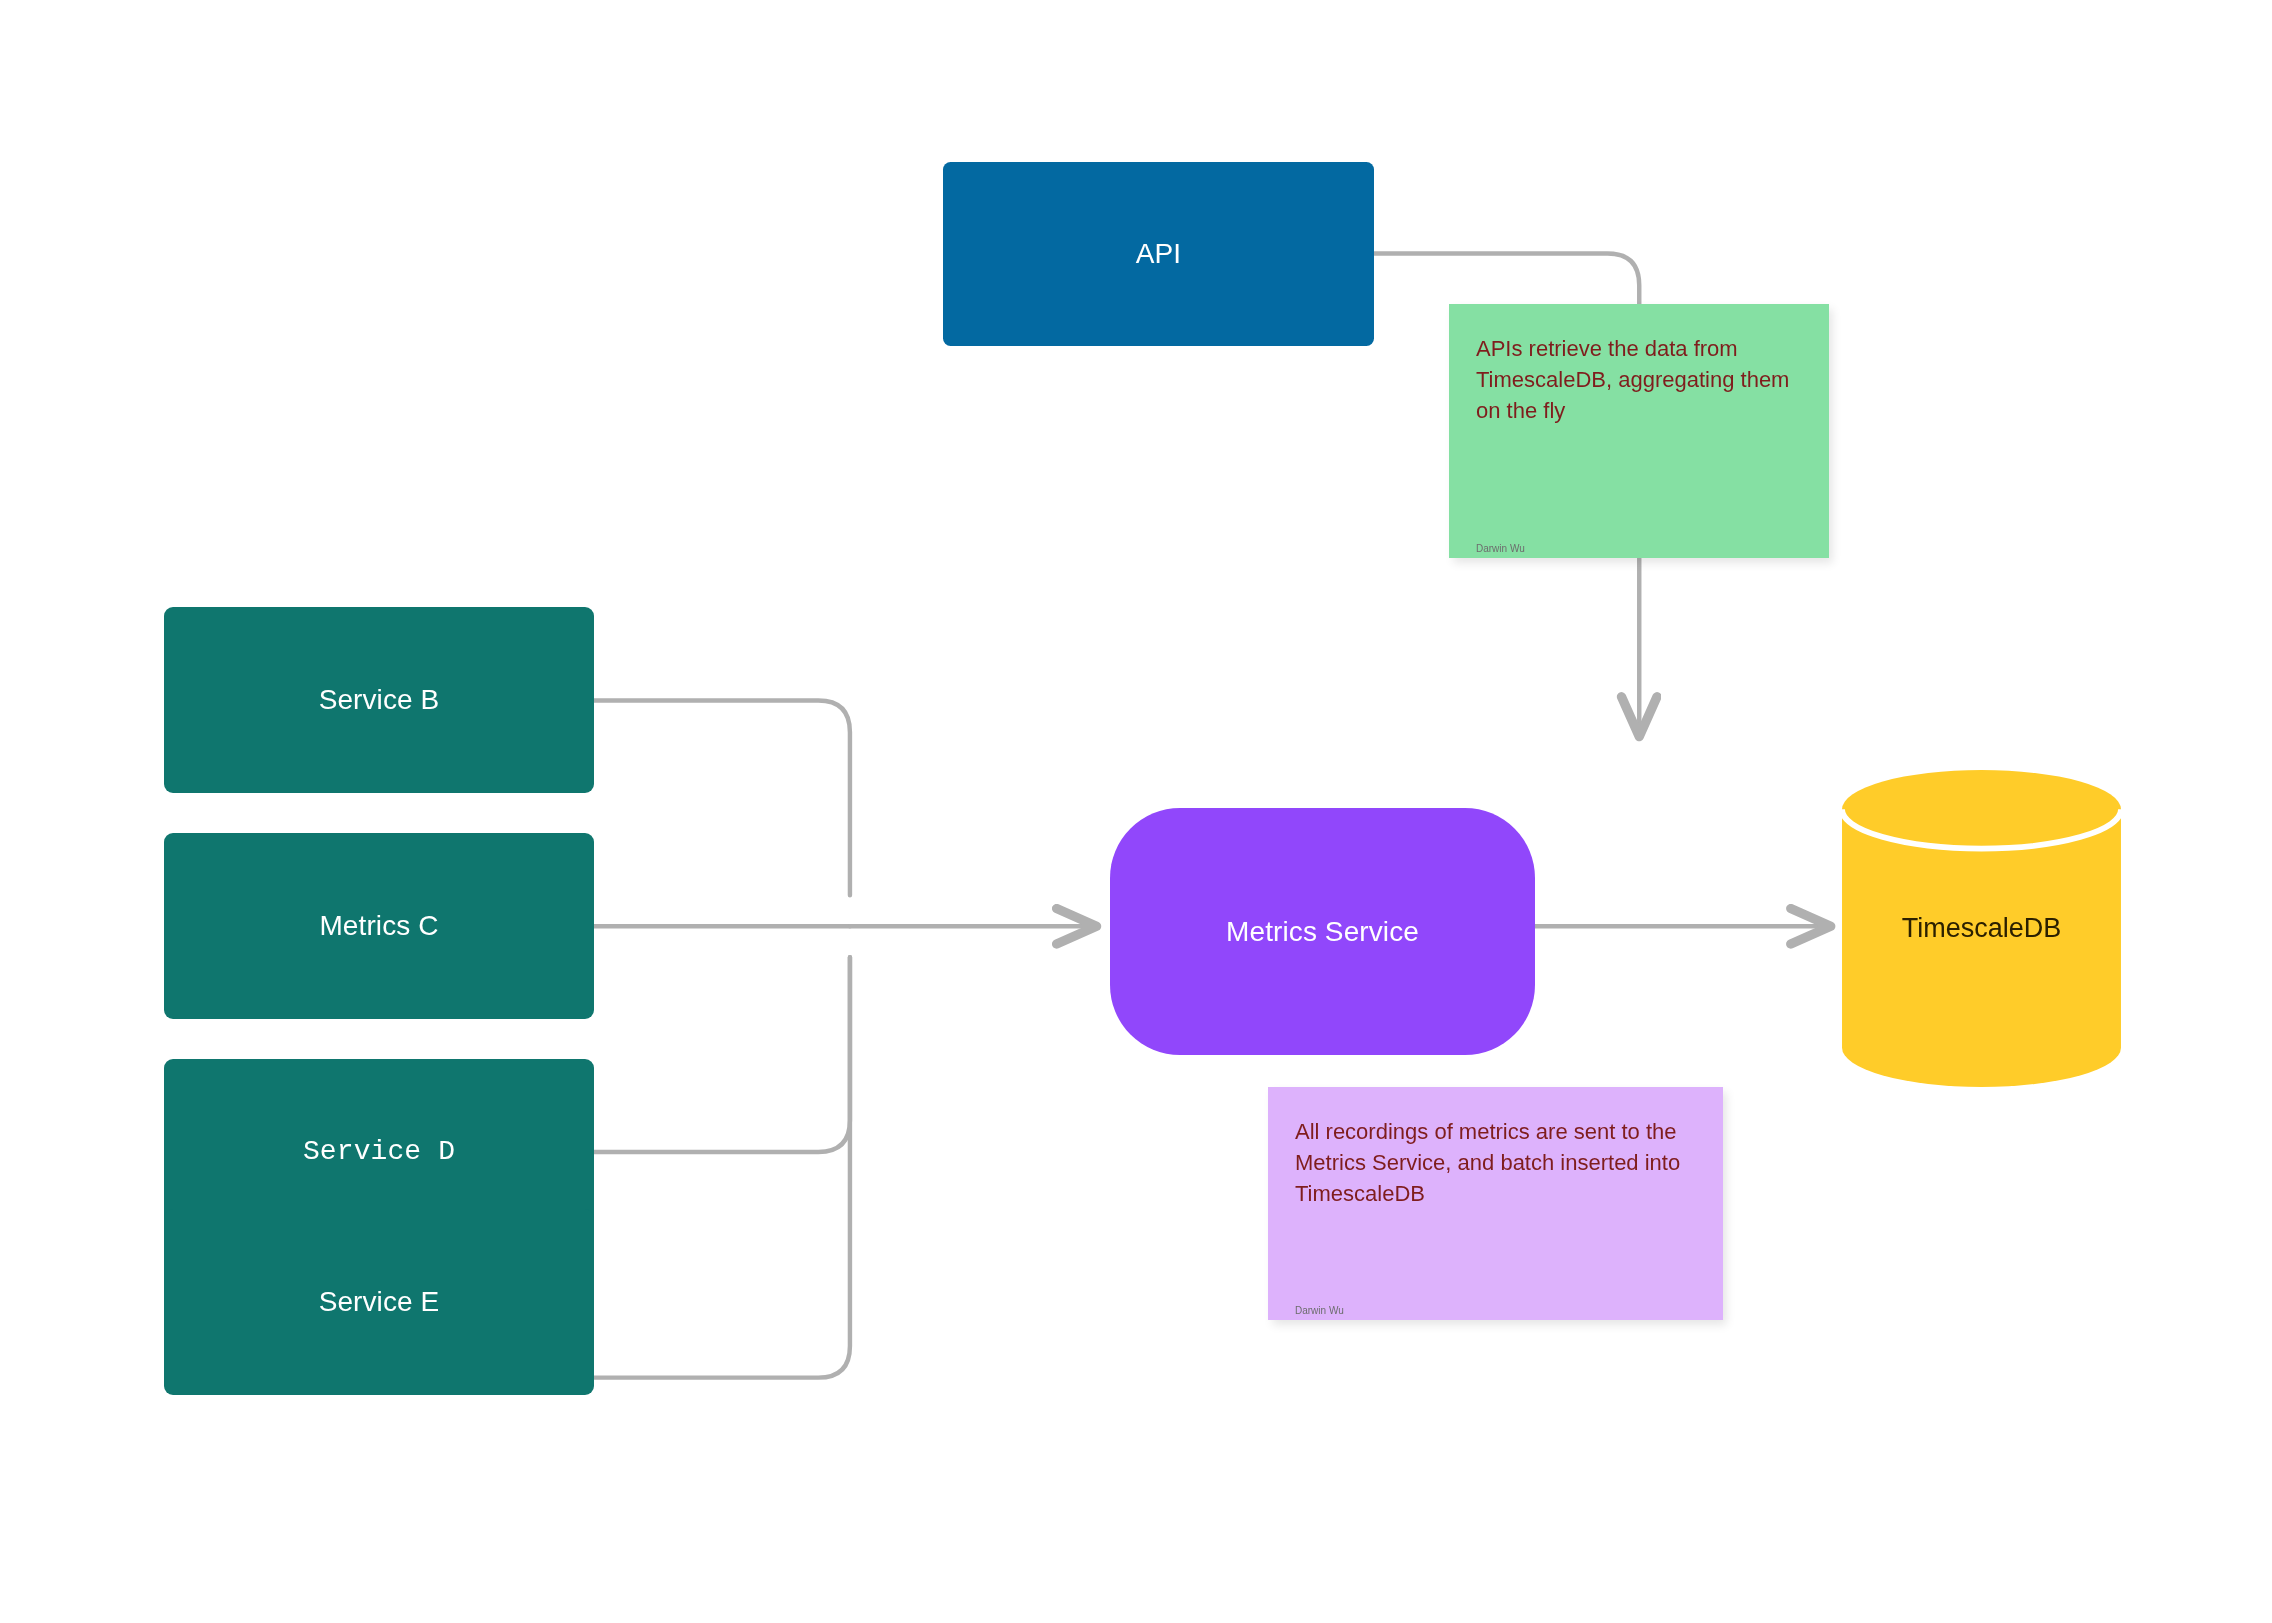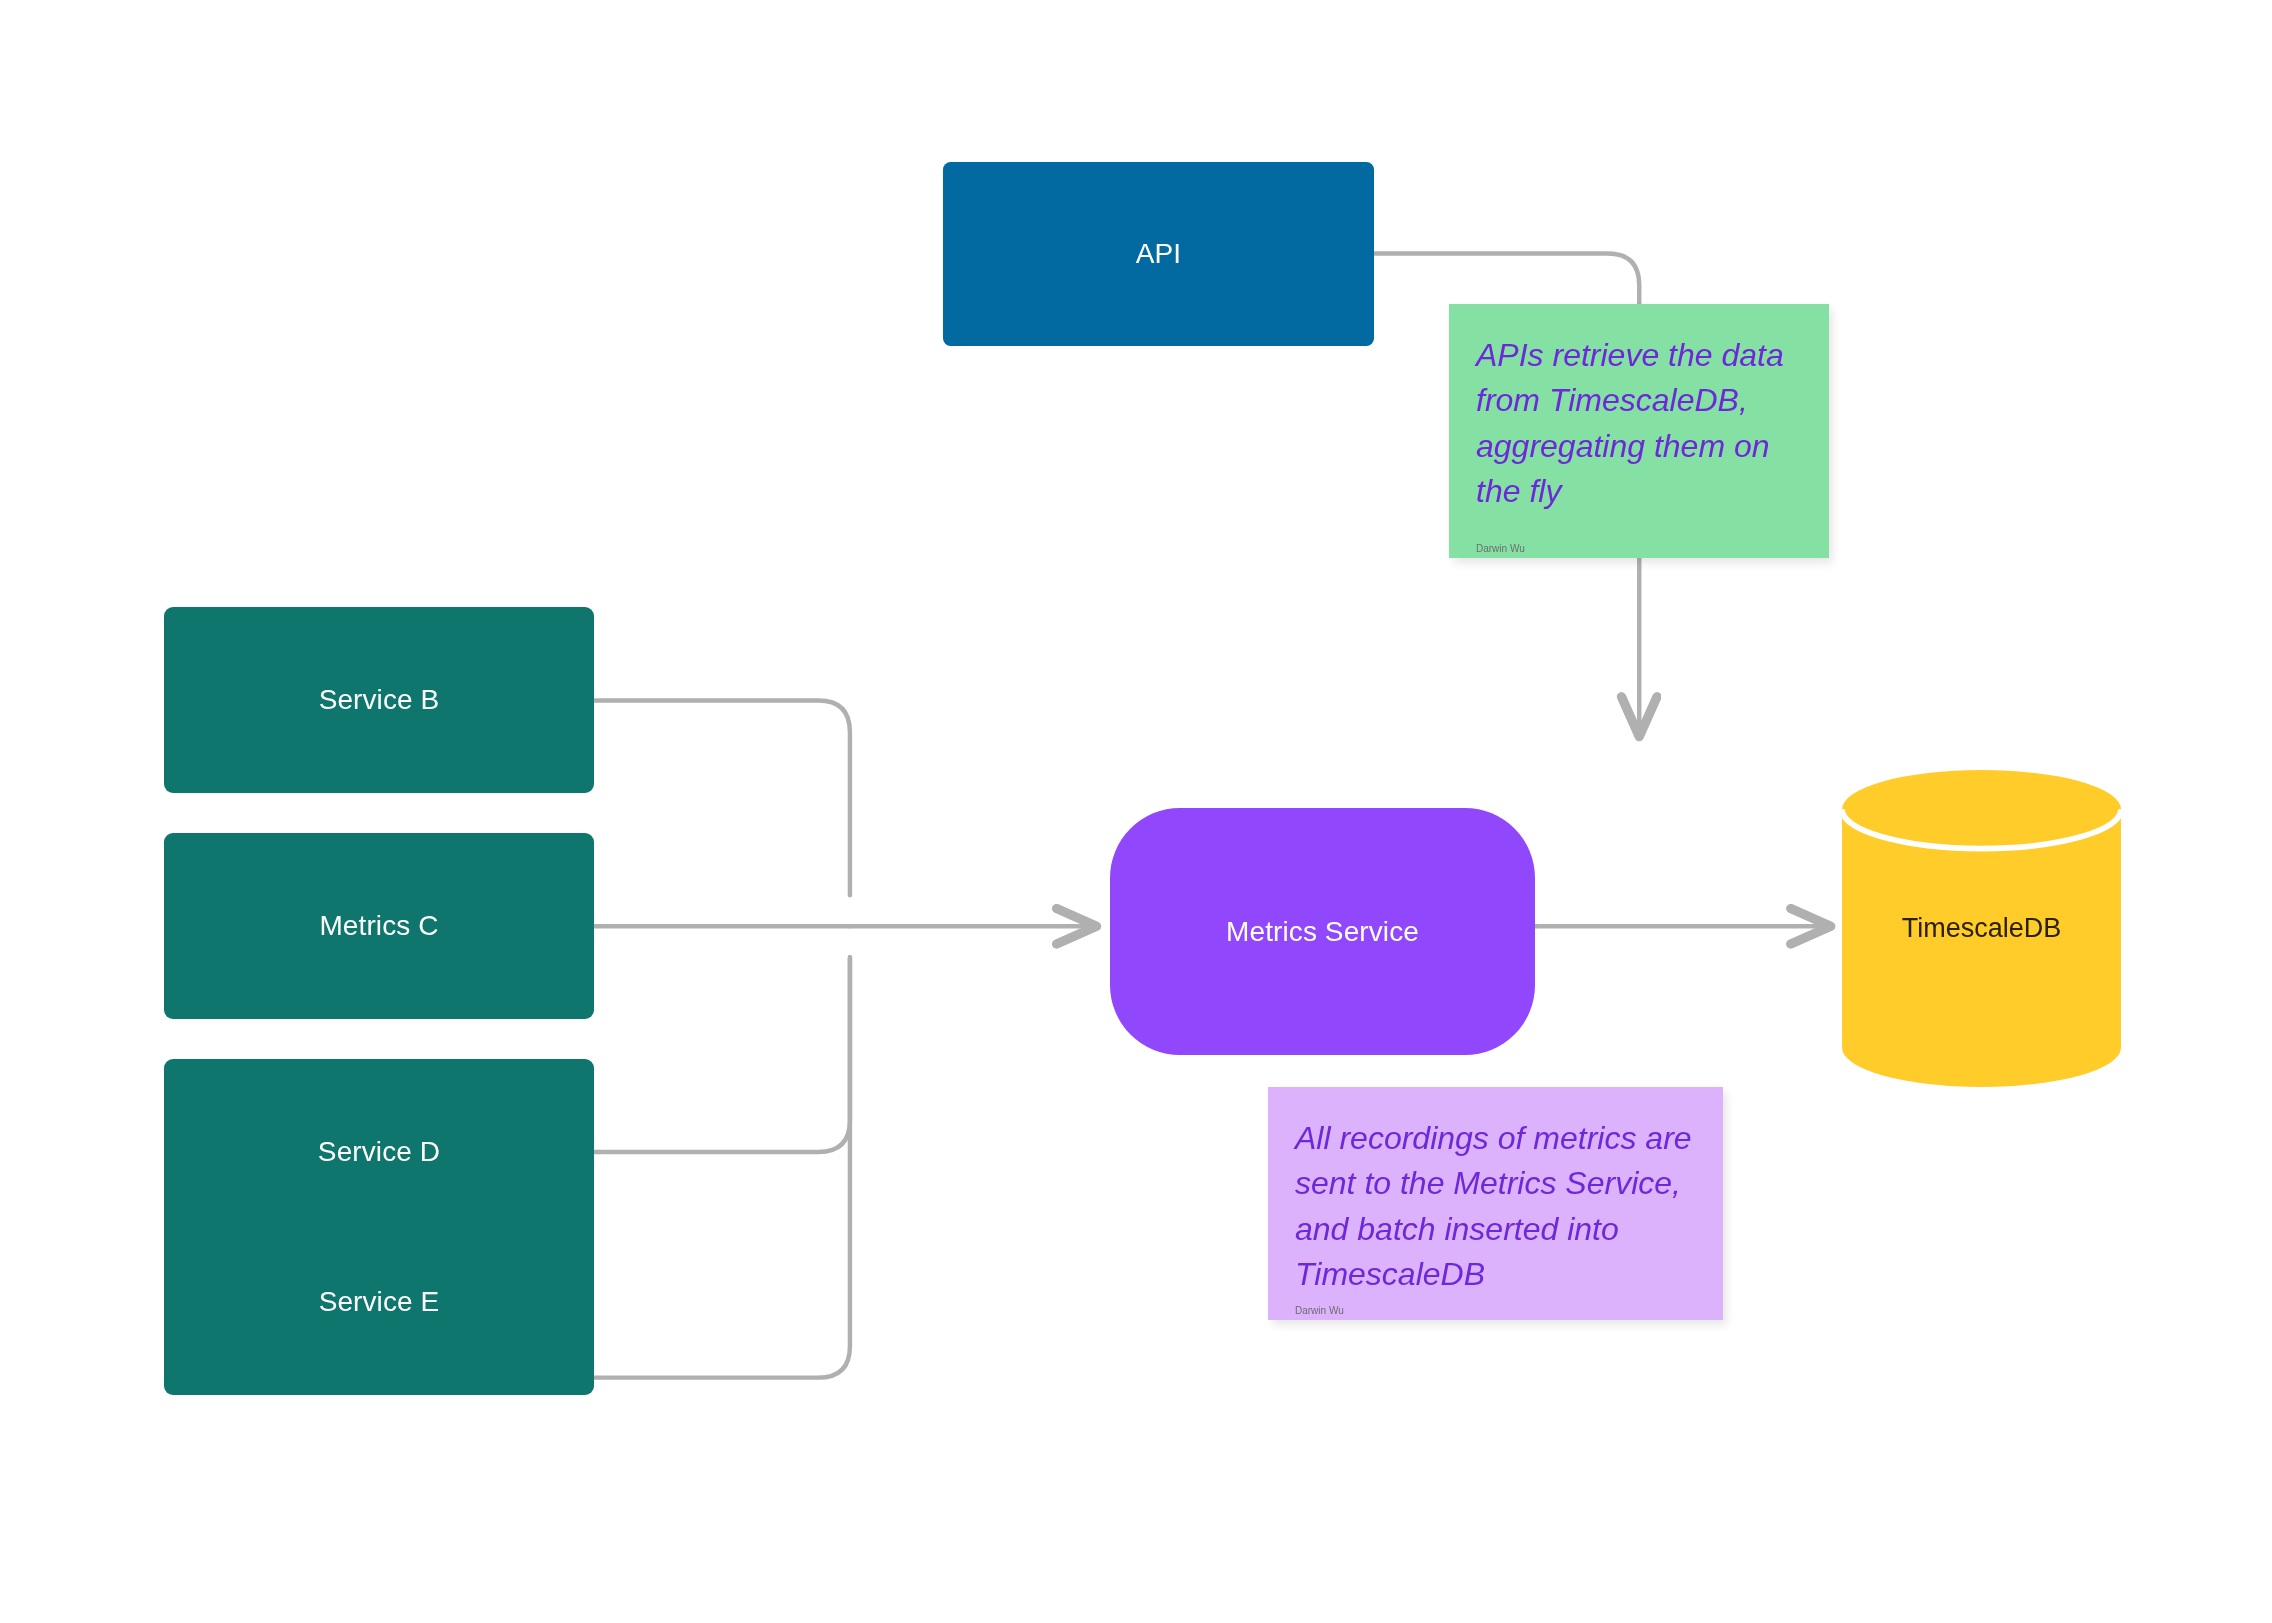--- a/index.html
+++ b/index.html
@@ -60,21 +60,21 @@
   .node-service {
     left: 164px;
     width: 430px;
     height: 186px;
     background: #0f766e;
     border-radius: 9px;
   }
   .node-service .node-label { color: #ffffff; }
   .svc-0 { top: 607px; }
   .svc-1 { top: 833px; }
-  .svc-2 { top: 1059px; }
+  .svc-2 { top: 1059px; font-family: Liberation Mono, monospace; }
   .svc-3 { top: 1209px; }
 
   
   .node-metrics {
     left: 1110px;
     top: 808px;
     width: 425px;
     height: 247px;
     background: #9147fb;
     border-radius: 70px;
@@ -110,25 +110,24 @@
   
   .note {
     position: absolute;
     box-sizing: border-box;
     padding: 29px 27px 0 27px;
     box-shadow: 3.8px 5px 9px rgba(0,0,0,0.10);
     display: flex;
     flex-direction: column;
   }
   .note-text {
-    font-size: 32px;
+    font-size: 22px;
     line-height: 1.42;
-    color: #6d28d9;
+    color: #7f1d1d;
     white-space: pre-line;
-    font-style: italic;
   }
   .note-author {
     margin-top: auto;
     padding-bottom: 4px;
     font-size: 10px;
     color: #6d6d6d;
   }
   .note-green {
     left: 1449px;
     top: 304px;

